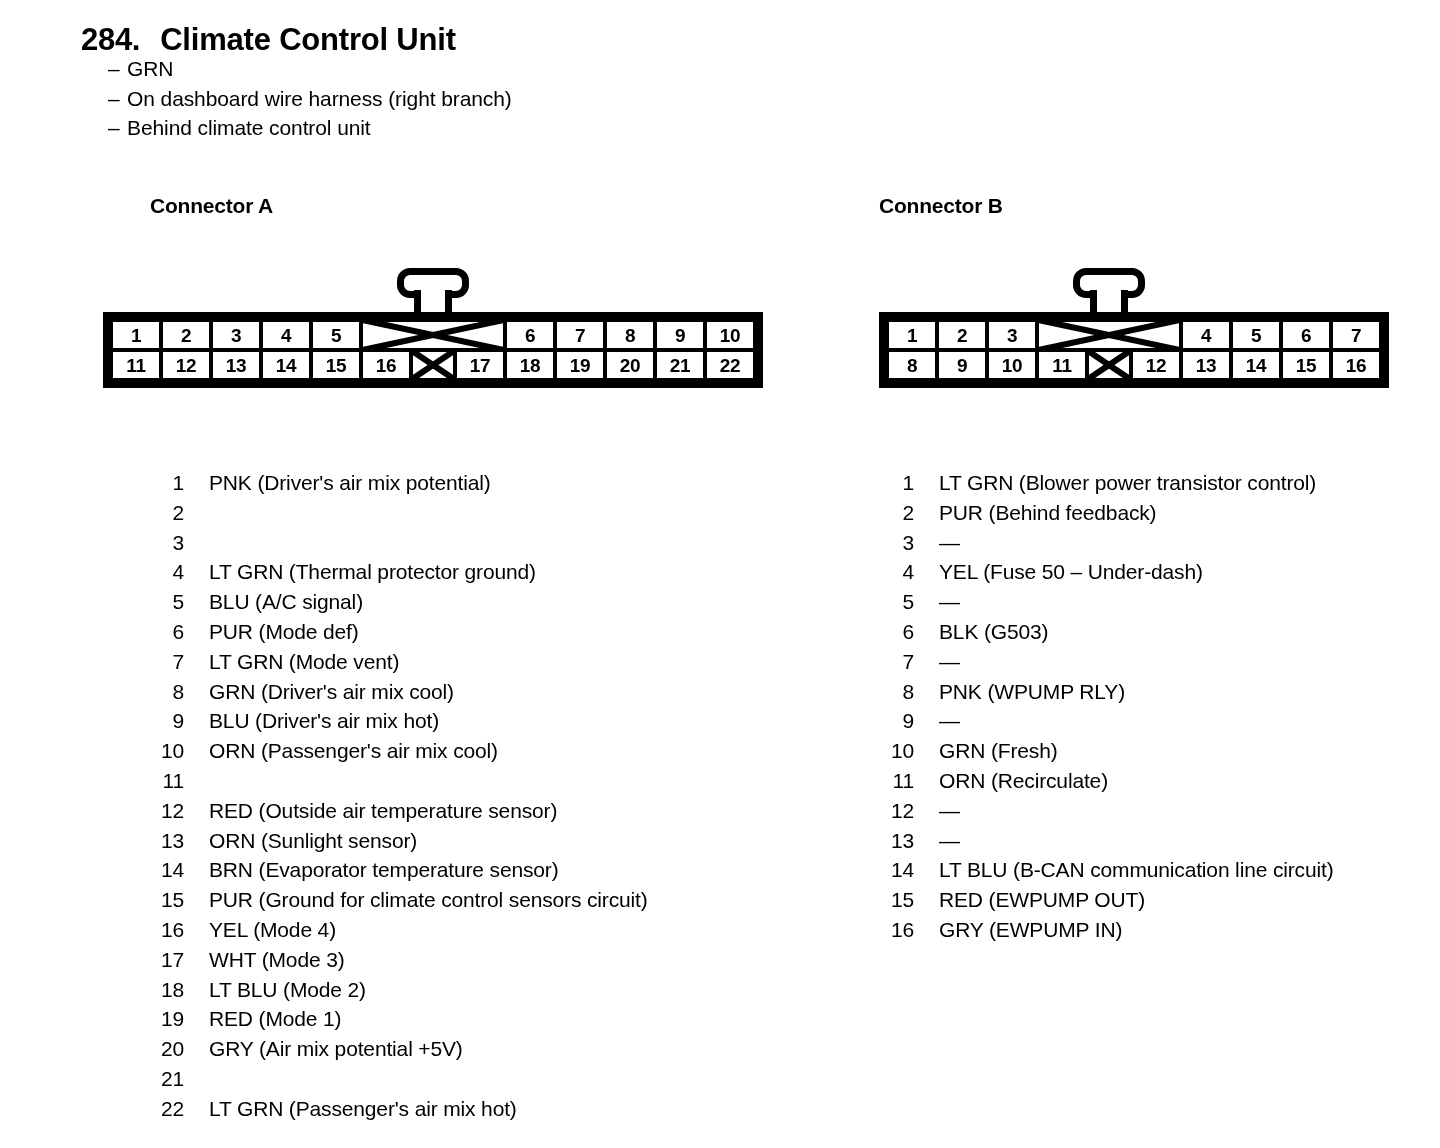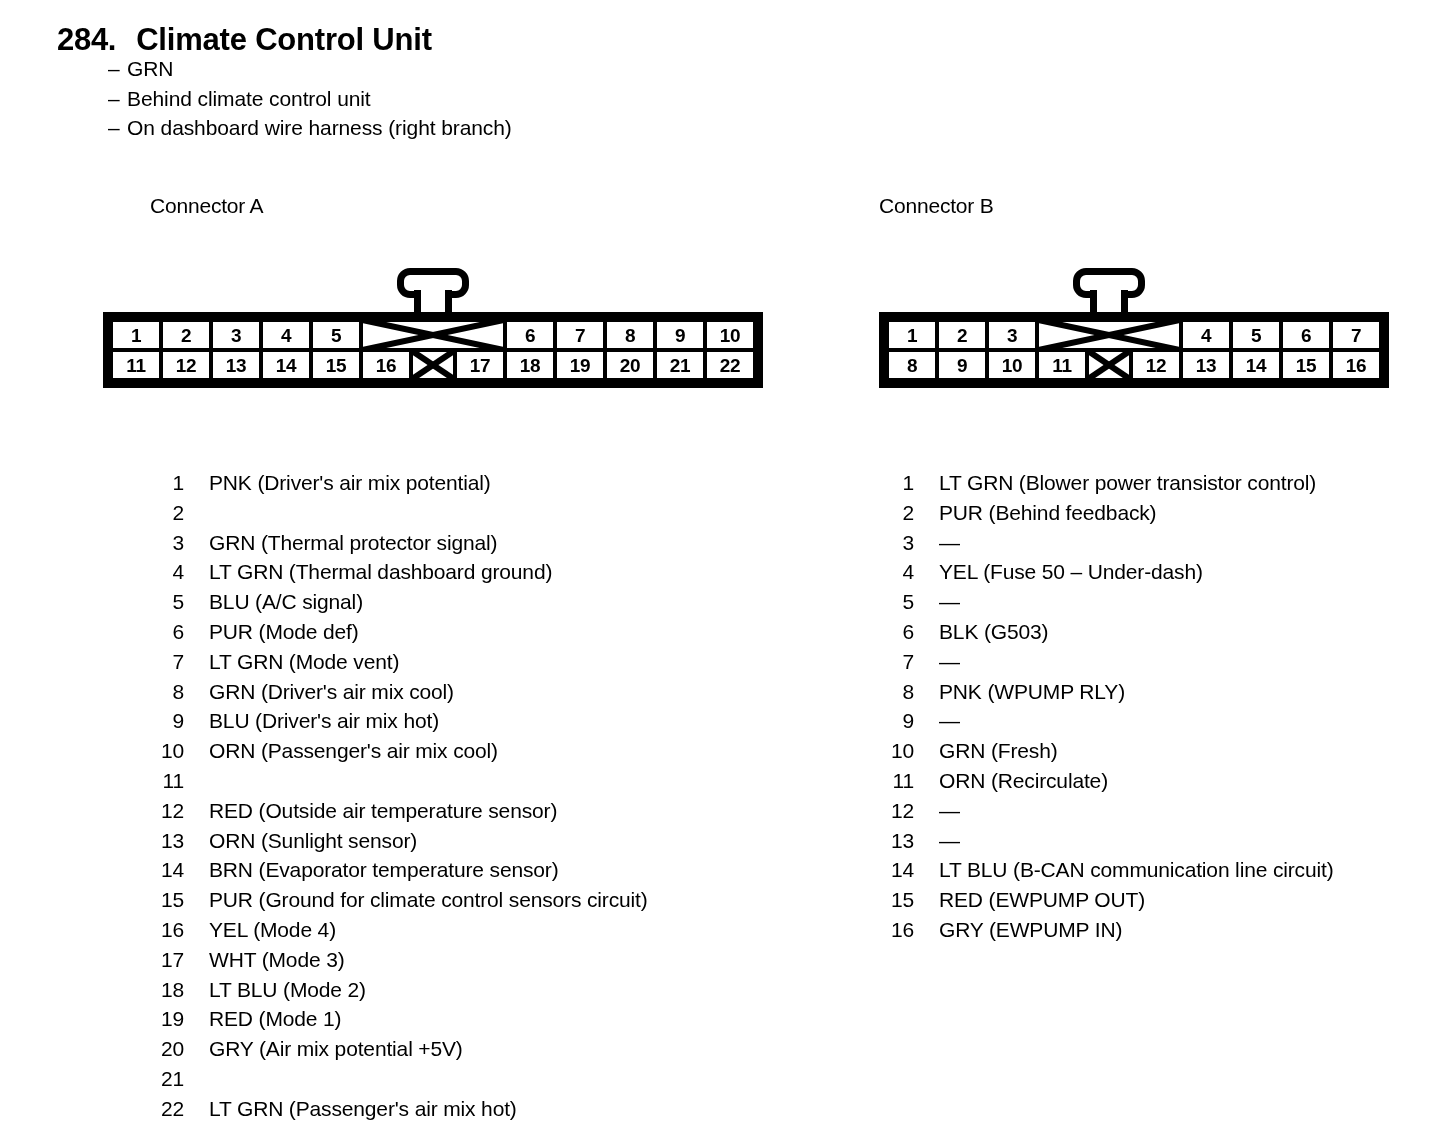--- a/index.html
+++ b/index.html
@@ -19,20 +19,21 @@
   
   .page-header {
     position: absolute;
     left: 57px;
     top: 22px;
   }
   .title-row {
     display: flex;
     align-items: flex-end;
     white-space: nowrap;
+    margin-left: 24px;
   }
   .title-number {
     font-size: 31px;
     font-weight: bold;
     letter-spacing: -0.3px;
   }
   .title-text {
     font-size: 31px;
     font-weight: bold;
     margin-left: 20px;
@@ -51,21 +52,21 @@
   }
   .note-dash {
     display: inline-block;
     width: 19px;
   }
 
   
   .connector-label {
     position: absolute;
     font-size: 21px;
-    font-weight: normal;
+    font-weight: bold;
     white-space: nowrap;
     letter-spacing: -0.2px;
   }
   #label-a { left: 150px; top: 194px; }
   #label-b { left: 879px; top: 194px; }
 
   
   .connector {
     position: absolute;
   }
@@ -181,24 +182,24 @@
     <span class="title-number">284.</span>
     <span class="title-text">Climate Control Unit</span>
   </div>
 </div>
 
 <div class="notes">
   <div class="note-line">
     <span class="note-dash">–</span><span>GRN</span>
   </div>
   <div class="note-line">
+    <span class="note-dash">–</span><span>On dashboard wire harness (right branch)</span>
+  </div>
+  <div class="note-line">
     <span class="note-dash">–</span><span>Behind climate control unit</span>
-  </div>
-  <div class="note-line">
-    <span class="note-dash">–</span><span>On dashboard wire harness (right branch)</span>
   </div>
 </div>
 
 <div class="connector-label" id="label-a">Connector A</div>
 <div class="connector-label" id="label-b">Connector B</div>
 
 <div class="connector" id="connector-a-graphic">
   <div class="latch">
     <div class="latch-cap" style="left: 294px;"></div>
     <div class="latch-neck" style="left: 311px;"></div>
@@ -269,25 +270,24 @@
 <div class="pin-list" id="pinlist-a">
     <div class="pin-item">
       <span class="pin-num">1</span>
       <span class="pin-desc">PNK (Driver's air mix potential)</span>
     </div>
     <div class="pin-item">
       <span class="pin-num">2</span>
     </div>
     <div class="pin-item">
       <span class="pin-num">3</span>
-      <span class="pin-desc">GRN (Thermal protector signal)</span>
     </div>
     <div class="pin-item">
       <span class="pin-num">4</span>
-      <span class="pin-desc">LT GRN (Thermal dashboard ground)</span>
+      <span class="pin-desc">LT GRN (Thermal protector ground)</span>
     </div>
     <div class="pin-item">
       <span class="pin-num">5</span>
       <span class="pin-desc">BLU (A/C signal)</span>
     </div>
     <div class="pin-item">
       <span class="pin-num">6</span>
       <span class="pin-desc">PUR (Mode def)</span>
     </div>
     <div class="pin-item">

